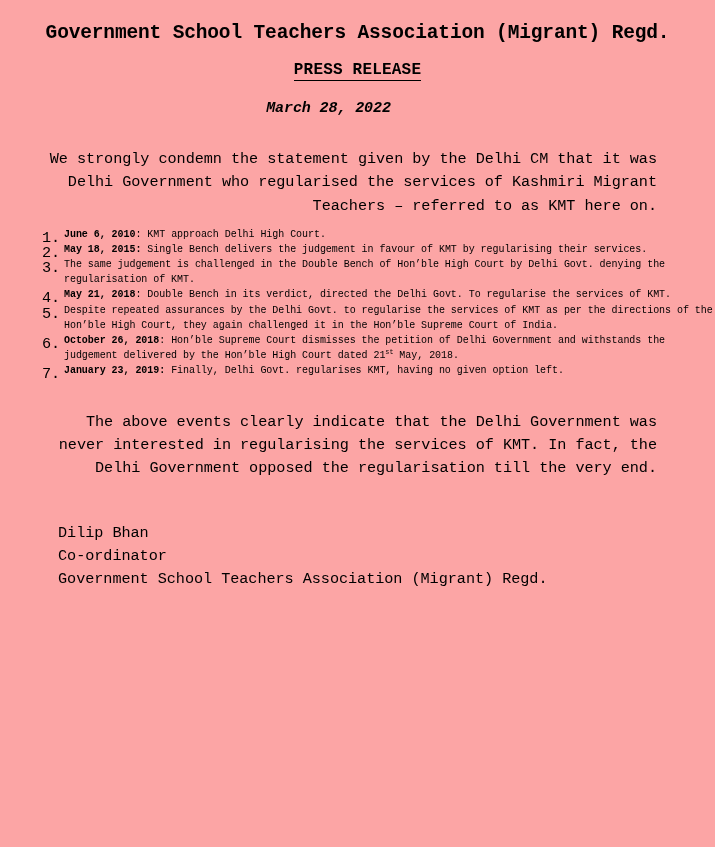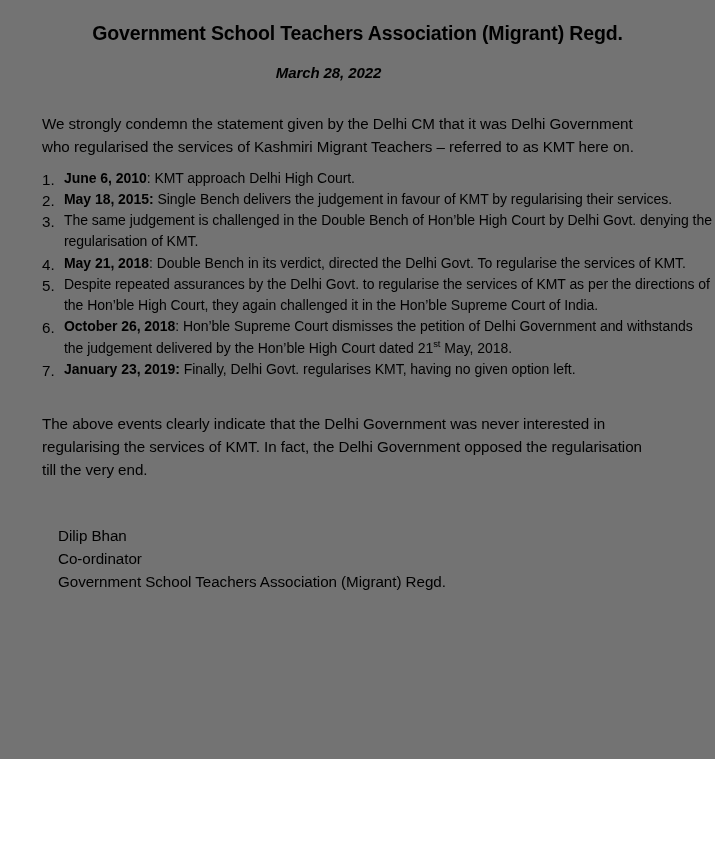--- a/index.html
+++ b/index.html
@@ -11,24 +11,25 @@
   body {
     width: 715px;
     height: 847px;
     font-family: "Liberation Sans", sans-serif;
     color: #000000;
     -webkit-font-smoothing: antialiased;
   }
   .page {
     position: relative;
     width: 715px;
-    height: 759px;
-    background: #737373;
+    height: 847px;
+    background: #fca5a5;
     overflow: hidden;
     box-sizing: border-box;
+    font-family: Liberation Mono, monospace;
   }
 
   
   .doc-title {
     text-align: center;
     font-size: 19.5px;
     font-weight: bold;
     letter-spacing: -0.15px;
     margin: 0;
     padding-top: 22px;
@@ -59,37 +60,37 @@
   
   .body-block {
     margin-top: 31px;
     padding-left: 42px;
     padding-right: 58px;
   }
   .para {
     font-size: 15.2px;
     line-height: 1.52;
     margin: 0;
-    text-align: left;
+    text-align: right;
     letter-spacing: -0.05px;
   }
   .para + .para {
     margin-top: 21px;
   }
 
   
   .events-list {
     margin: 9px 0 0 0;
     padding-left: 42px;
     list-style: none;
     counter-reset: ev;
   }
   .events-list li {
     position: relative;
-    font-size: 14px;
+    font-size: 10px;
     line-height: 1.52;
     padding-left: 22px;
     letter-spacing: -0.05px;
     counter-increment: ev;
   }
   .events-list li::before {
     content: counter(ev) ".";
     position: absolute;
     left: 0;
     top: 0;
@@ -121,20 +122,23 @@
     letter-spacing: -0.05px;
   }
 </style>
 </head>
 <body>
 
 <div class="page">
 
   <h1 class="doc-title">Government School Teachers Association (Migrant) Regd.</h1>
 
+  <div class="press-release-wrap">
+    <span class="press-release">PRESS RELEASE</span>
+  </div>
 
   <div class="date-line">March 28, 2022</div>
 
   <div class="body-block">
     <p class="para">We strongly condemn the statement given by the Delhi CM that it was Delhi Government who regularised the services of Kashmiri Migrant Teachers – referred to as KMT here on.</p>
   </div>
 
   <ol class="events-list">
     <li>
       <span class="ev-date">June 6, 2010</span><span>: </span><span>KMT approach Delhi High Court.</span>

